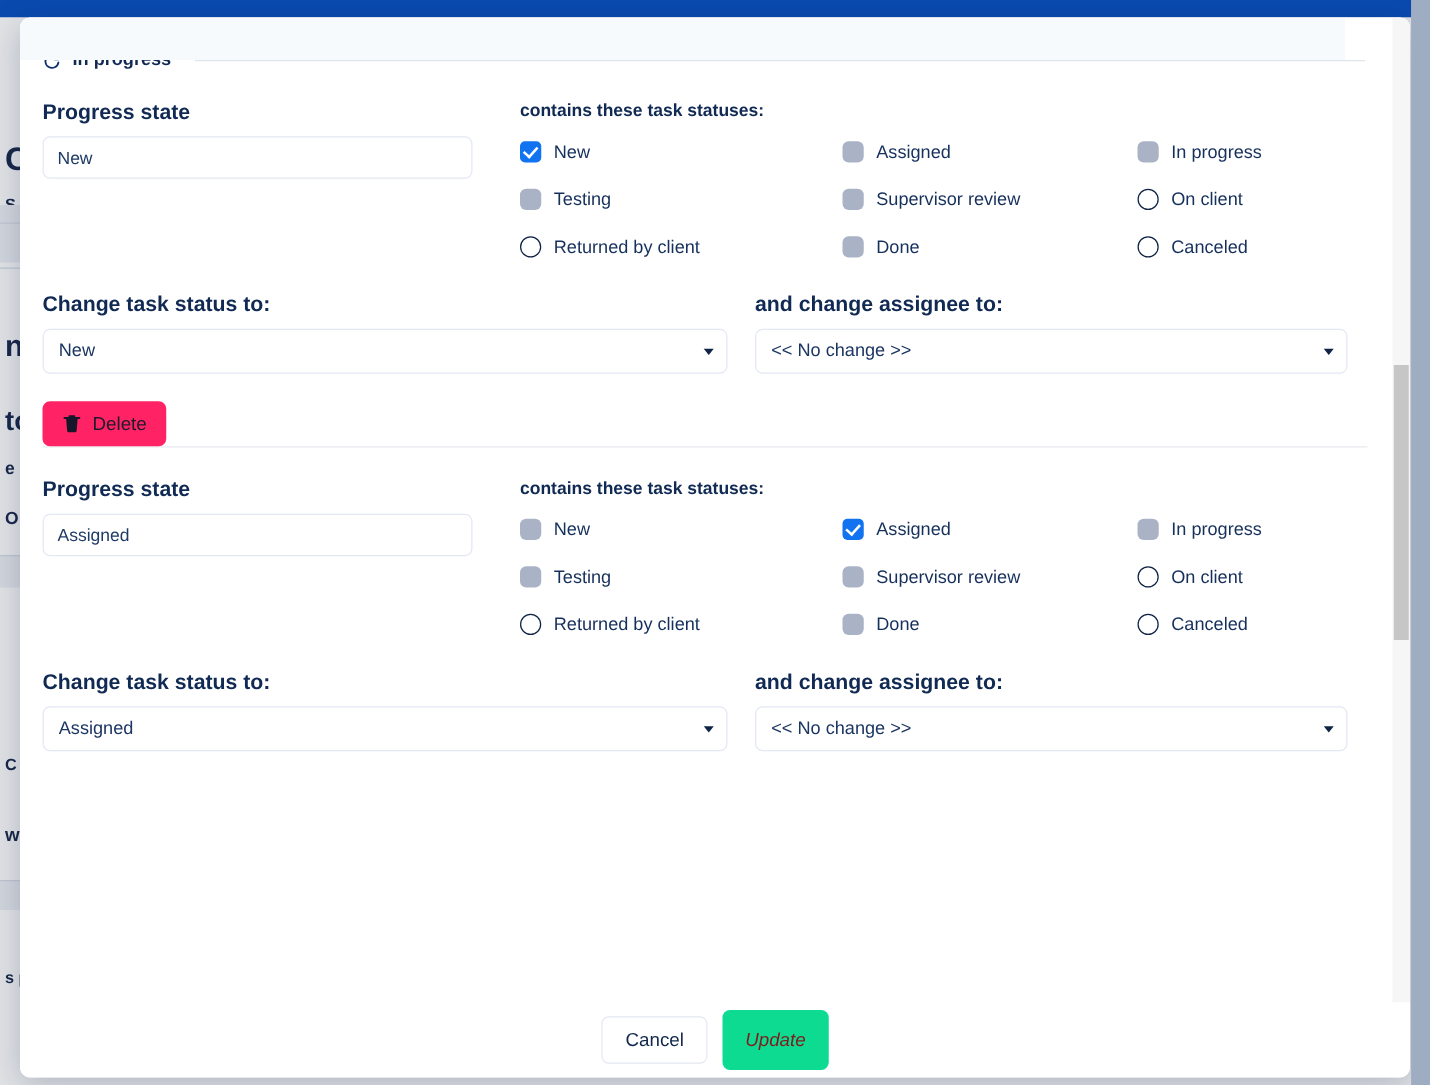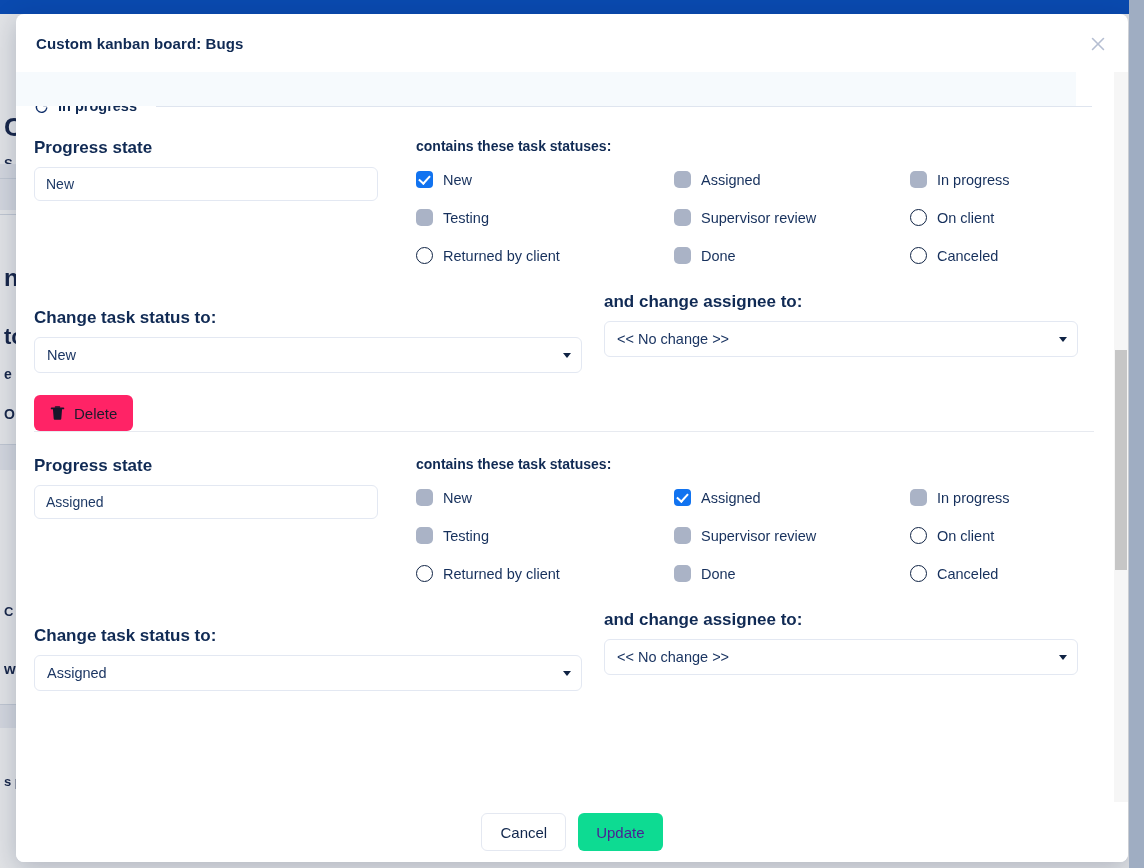--- a/index.html
+++ b/index.html
@@ -199,21 +199,21 @@
     background: #aab3c6;
     border-radius: 5px;
   }
   .cb.empty {
     background: #ffffff;
     border: 1.6px solid #0f2344;
     border-radius: 50%;
   }
 
   .row-bottom { display: flex; padding-top: 28px; }
-  .sel-left { width: 548px; flex: 0 0 548px; margin-top: 16px; }
+  .sel-left { width: 548px; flex: 0 0 548px; }
   .sel-right { flex: 1 1 auto; padding-left: 22px; padding-right: 16px; }
 
   .select-box {
     position: relative;
     height: 36px;
     border: 1px solid #e3e8f2;
     border-radius: 6px;
     background: #ffffff;
     display: flex; align-items: center;
     padding: 0 26px 0 12px;
@@ -254,26 +254,27 @@
   }
   .btn-cancel {
     background: #ffffff; color: #10264c;
     border: 1px solid #e4e8f1; border-radius: 6px;
     height: 38px; padding: 0 18px;
     font-size: 15px;
     font-family: "Liberation Sans", sans-serif;
     cursor: pointer;
   }
   .btn-update {
-    background: #0ddb92; color: #4c1d95;
+    background: #0ddb92; color: #7f1d1d;
     border: none; border-radius: 6px;
-    height: 38px; padding: 0 18px;
+    height: 48px; padding: 0 18px;
     font-size: 15px;
     font-family: "Liberation Sans", sans-serif;
     cursor: pointer;
+    font-style: italic;
   }
 
   
   .inner-scrollbar {
     position: absolute; top: 0; right: 0;
     width: 14px; bottom: 0;
     background: #f6f6f6;
   }
   .inner-scrollbar-thumb {
     position: absolute; left: 1px;
@@ -308,28 +309,20 @@
     <div class="bg-rule" style="top:164px;"></div>
     <div class="bg-rule" style="top:200px;"></div>
     <div class="bg-rule" style="top:430px;"></div>
     <div class="bg-rule" style="top:690px;"></div>
   </div>
 
   <div class="modal-overlay"></div>
 
   <div class="modal">
 
-    <div class="modal-header">
-      <div class="modal-title">Custom kanban board: Bugs</div>
-      <button class="close-btn" aria-label="Close">
-        <svg width="22" height="22" viewBox="0 0 22 22" fill="none" aria-hidden="true">
-          <path d="M5 5 L17 17 M17 5 L5 17" stroke="currentColor" stroke-width="1.8" stroke-linecap="round"></path>
-        </svg>
-      </button>
-    </div>
 
     <div class="modal-body">
       <div class="body-inner">
         <div class="highlight-band"></div>
 
 
         <div class="group-head">
           <span class="gicon">
             <svg width="15" height="15" viewBox="0 0 16 16" fill="none" aria-hidden="true">
               <path d="M13.3 6.6A5.6 5.6 0 1 0 13.6 9.6" stroke="currentColor" stroke-width="1.5" stroke-linecap="round"></path>

